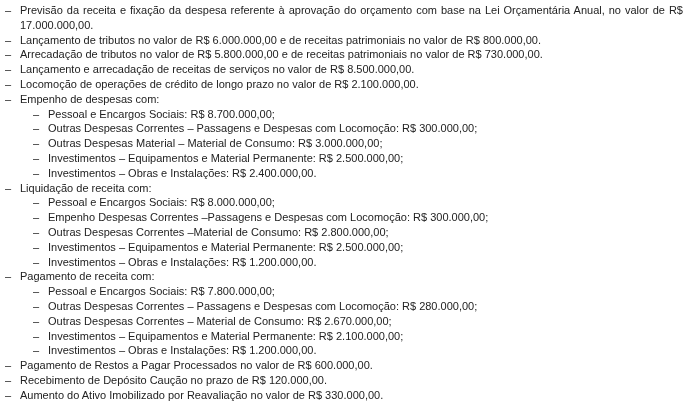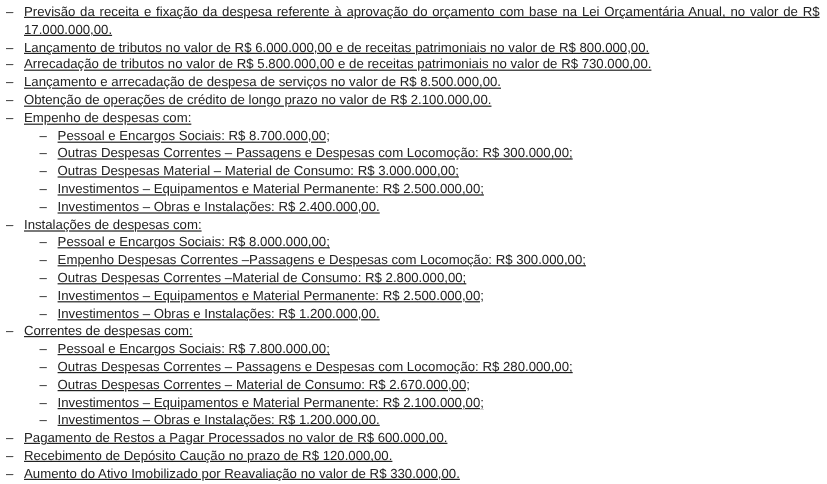--- a/index.html
+++ b/index.html
@@ -28,21 +28,20 @@
   }
   .item .bullet {
     flex: 0 0 15px;
     margin-left: 5px;
   }
   .item.level2 .bullet {
     margin-left: 33px;
   }
   .item .text {
     flex: 1;
-    text-decoration: underline;
   }
   .item.level1 .text {
     text-align: justify;
   }
 </style>
 </head>
 <body>
 
 <div class="page">
   <div id="list">
@@ -53,25 +52,25 @@
       <div class="item level1">
         <span class="bullet">–</span>
         <span class="text">Lançamento de tributos no valor de R$ 6.000.000,00 e de receitas patrimoniais no valor de R$ 800.000,00.</span>
       </div>
       <div class="item level1">
         <span class="bullet">–</span>
         <span class="text">Arrecadação de tributos no valor de R$ 5.800.000,00 e de receitas patrimoniais no valor de R$ 730.000,00.</span>
       </div>
       <div class="item level1">
         <span class="bullet">–</span>
-        <span class="text">Lançamento e arrecadação de despesa de serviços no valor de R$ 8.500.000,00.</span>
+        <span class="text">Lançamento e arrecadação de receitas de serviços no valor de R$ 8.500.000,00.</span>
       </div>
       <div class="item level1">
         <span class="bullet">–</span>
-        <span class="text">Obtenção de operações de crédito de longo prazo no valor de R$ 2.100.000,00.</span>
+        <span class="text">Locomoção de operações de crédito de longo prazo no valor de R$ 2.100.000,00.</span>
       </div>
       <div class="item level1">
         <span class="bullet">–</span>
         <span class="text">Empenho de despesas com:</span>
       </div>
       <div class="item level2">
         <span class="bullet">–</span>
         <span class="text">Pessoal e Encargos Sociais: R$ 8.700.000,00;</span>
       </div>
       <div class="item level2">
@@ -85,21 +84,21 @@
       <div class="item level2">
         <span class="bullet">–</span>
         <span class="text">Investimentos – Equipamentos e Material Permanente: R$ 2.500.000,00;</span>
       </div>
       <div class="item level2">
         <span class="bullet">–</span>
         <span class="text">Investimentos – Obras e Instalações: R$ 2.400.000,00.</span>
       </div>
       <div class="item level1">
         <span class="bullet">–</span>
-        <span class="text">Instalações de despesas com:</span>
+        <span class="text">Liquidação de receita com:</span>
       </div>
       <div class="item level2">
         <span class="bullet">–</span>
         <span class="text">Pessoal e Encargos Sociais: R$ 8.000.000,00;</span>
       </div>
       <div class="item level2">
         <span class="bullet">–</span>
         <span class="text">Empenho Despesas Correntes –Passagens e Despesas com Locomoção: R$ 300.000,00;</span>
       </div>
       <div class="item level2">
@@ -109,21 +108,21 @@
       <div class="item level2">
         <span class="bullet">–</span>
         <span class="text">Investimentos – Equipamentos e Material Permanente: R$ 2.500.000,00;</span>
       </div>
       <div class="item level2">
         <span class="bullet">–</span>
         <span class="text">Investimentos – Obras e Instalações: R$ 1.200.000,00.</span>
       </div>
       <div class="item level1">
         <span class="bullet">–</span>
-        <span class="text">Correntes de despesas com:</span>
+        <span class="text">Pagamento de receita com:</span>
       </div>
       <div class="item level2">
         <span class="bullet">–</span>
         <span class="text">Pessoal e Encargos Sociais: R$ 7.800.000,00;</span>
       </div>
       <div class="item level2">
         <span class="bullet">–</span>
         <span class="text">Outras Despesas Correntes – Passagens e Despesas com Locomoção: R$ 280.000,00;</span>
       </div>
       <div class="item level2">

